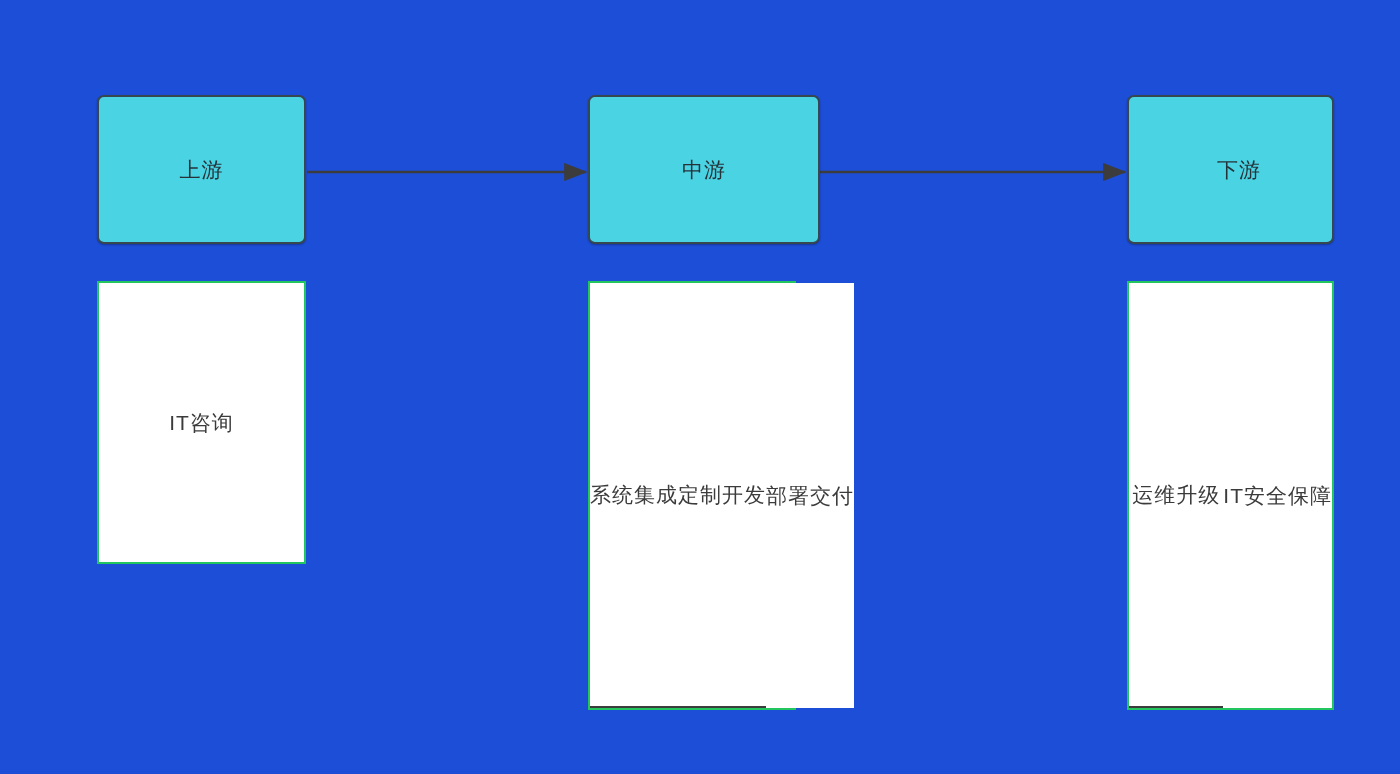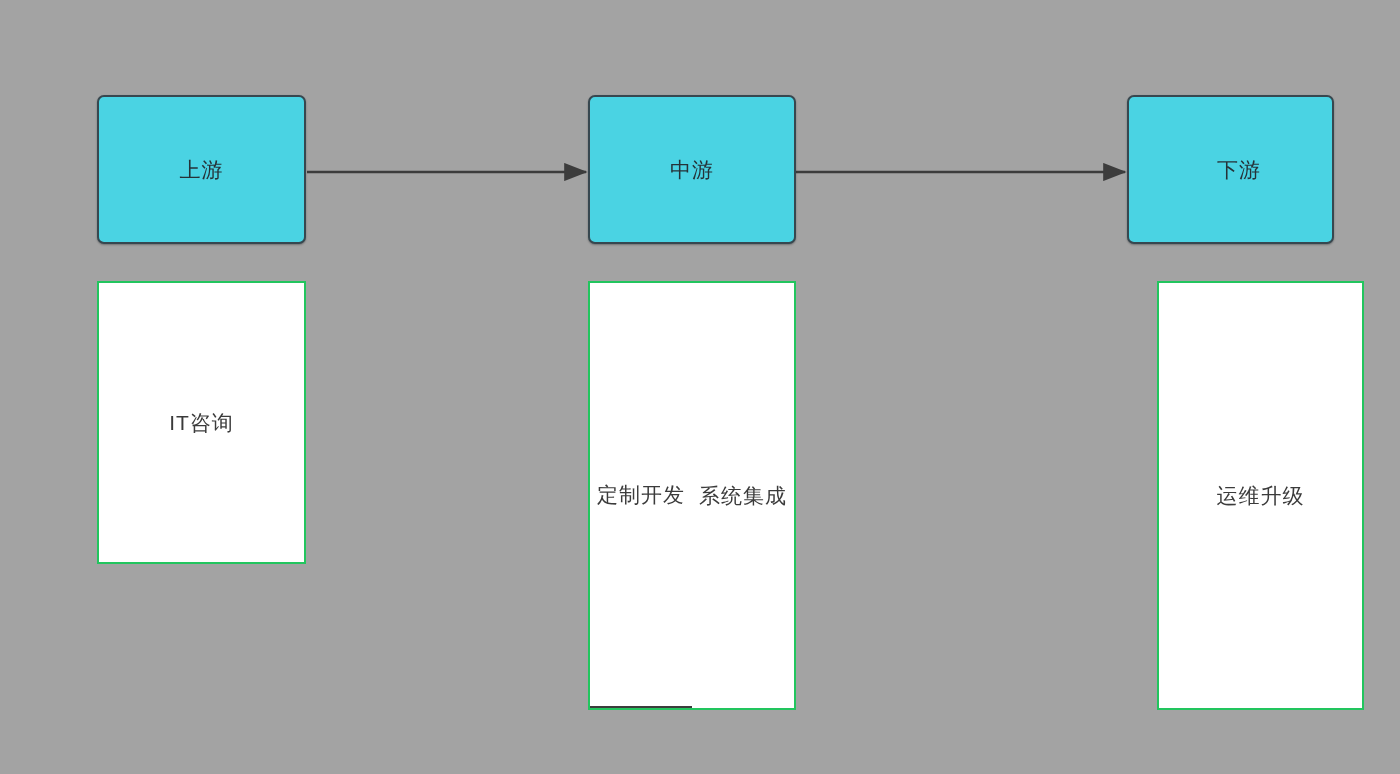--- a/index.html
+++ b/index.html
@@ -11,21 +11,21 @@
     width: 1400px;
     height: 774px;
     overflow: hidden;
     font-family: "Liberation Sans", "DejaVu Sans", sans-serif;
   }
 
   #canvas {
     position: relative;
     width: 1400px;
     height: 774px;
-    background: #a3a3a3;
+    background: #1d4ed8;
   }
 
   
   #arrow-layer {
     position: absolute;
     left: 0;
     top: 0;
     width: 1400px;
     height: 774px;
     pointer-events: none;
@@ -106,39 +106,45 @@
     </div>
 
     <div class="item-stack" style="left:97px; top:281px; width:209px; height:283px;">
       <div class="item-cell">
         <span class="item-label">IT咨询</span>
       </div>
     </div>
   </div>
 
   <div class="chain">
-    <div class="stage-node" style="left:588px; top:95px; width:208px; height:149px;">
+    <div class="stage-node" style="left:588px; top:95px; width:232px; height:149px;">
       <span class="stage-label">中游</span>
     </div>
 
     <div class="item-stack" style="left:588px; top:281px; width:208px; height:429px;">
       <div class="item-cell">
+        <span class="item-label">系统集成</span>
+      </div>
+      <div class="item-cell">
         <span class="item-label">定制开发</span>
       </div>
       <div class="item-cell">
-        <span class="item-label">系统集成</span>
+        <span class="item-label">部署交付</span>
       </div>
     </div>
   </div>
 
   <div class="chain">
     <div class="stage-node" style="left:1127px; top:95px; width:207px; height:149px;padding-left:17px;">
       <span class="stage-label">下游</span>
     </div>
 
-    <div class="item-stack" style="left:1127px; top:281px; width:207px; height:429px;margin-left:30px;">
+    <div class="item-stack" style="left:1127px; top:281px; width:207px; height:429px;">
       <div class="item-cell">
         <span class="item-label">运维升级</span>
+      </div>
+      <div class="item-cell">
+        <span class="item-label">IT安全保障</span>
       </div>
     </div>
   </div>
 
 </div>
 
 </body></html>

